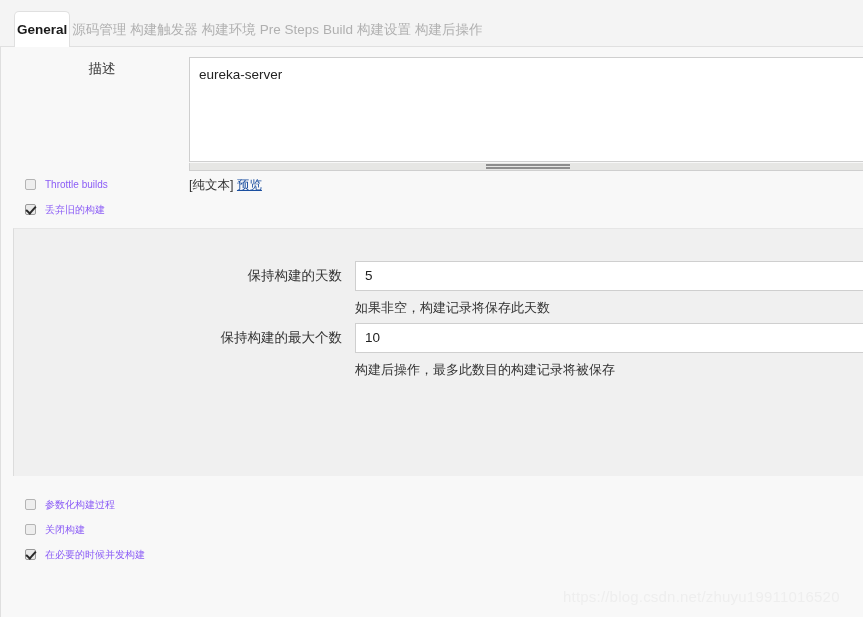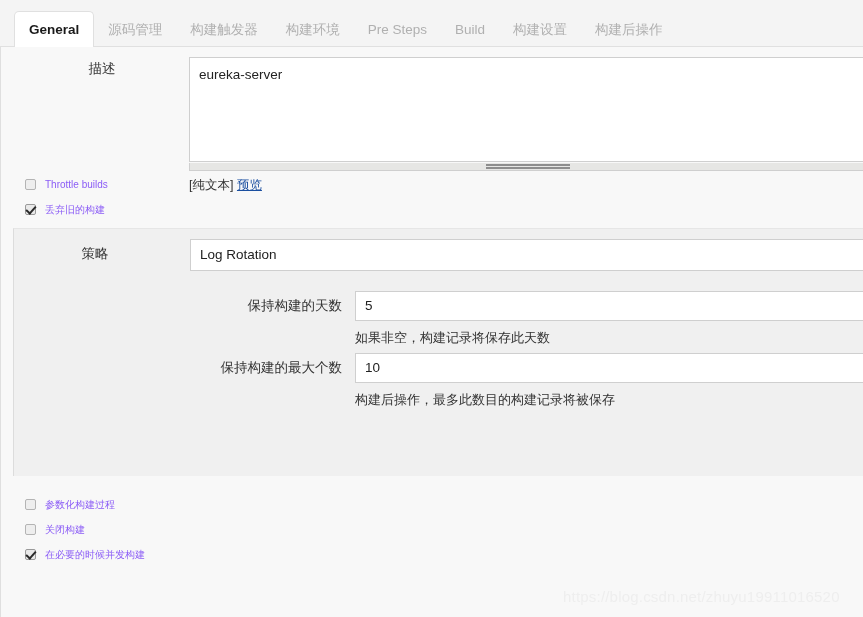--- a/index.html
+++ b/index.html
@@ -30,21 +30,21 @@
   .tab-bar-inner {
     display: flex;
     align-items: flex-end;
     height: 47px;
     padding-left: 14px;
     box-sizing: border-box;
   }
   .tab {
     font-size: 13.5px;
     color: #b0b0b0;
-    padding: 0 14px;
+    padding: 0 2px;
     height: 36px;
     line-height: 36px;
     white-space: nowrap;
     box-sizing: border-box;
     position: relative;
     top: 1px;
   }
   .tab.active {
     color: #1a1a1a;
     font-weight: bold;
@@ -290,24 +290,20 @@
     <span class="cb-label">Throttle builds</span>
   </div>
 
   <div class="cb-row">
     <span class="cb checked"></span>
     <span class="cb-label">丢弃旧的构建</span>
   </div>
 
   <div class="nested-panel">
 
-    <div class="field-row">
-      <div class="field-label lbl-strategy">策略</div>
-      <div class="input-box select-strategy">Log Rotation</div>
-    </div>
 
     <div style="height:22px"></div>
 
     <div class="field-row">
       <div class="field-label lbl-wide">保持构建的天数</div>
       <div class="input-box input-std">5</div>
     </div>
 
     <div class="help-text">如果非空，构建记录将保存此天数</div>
 

